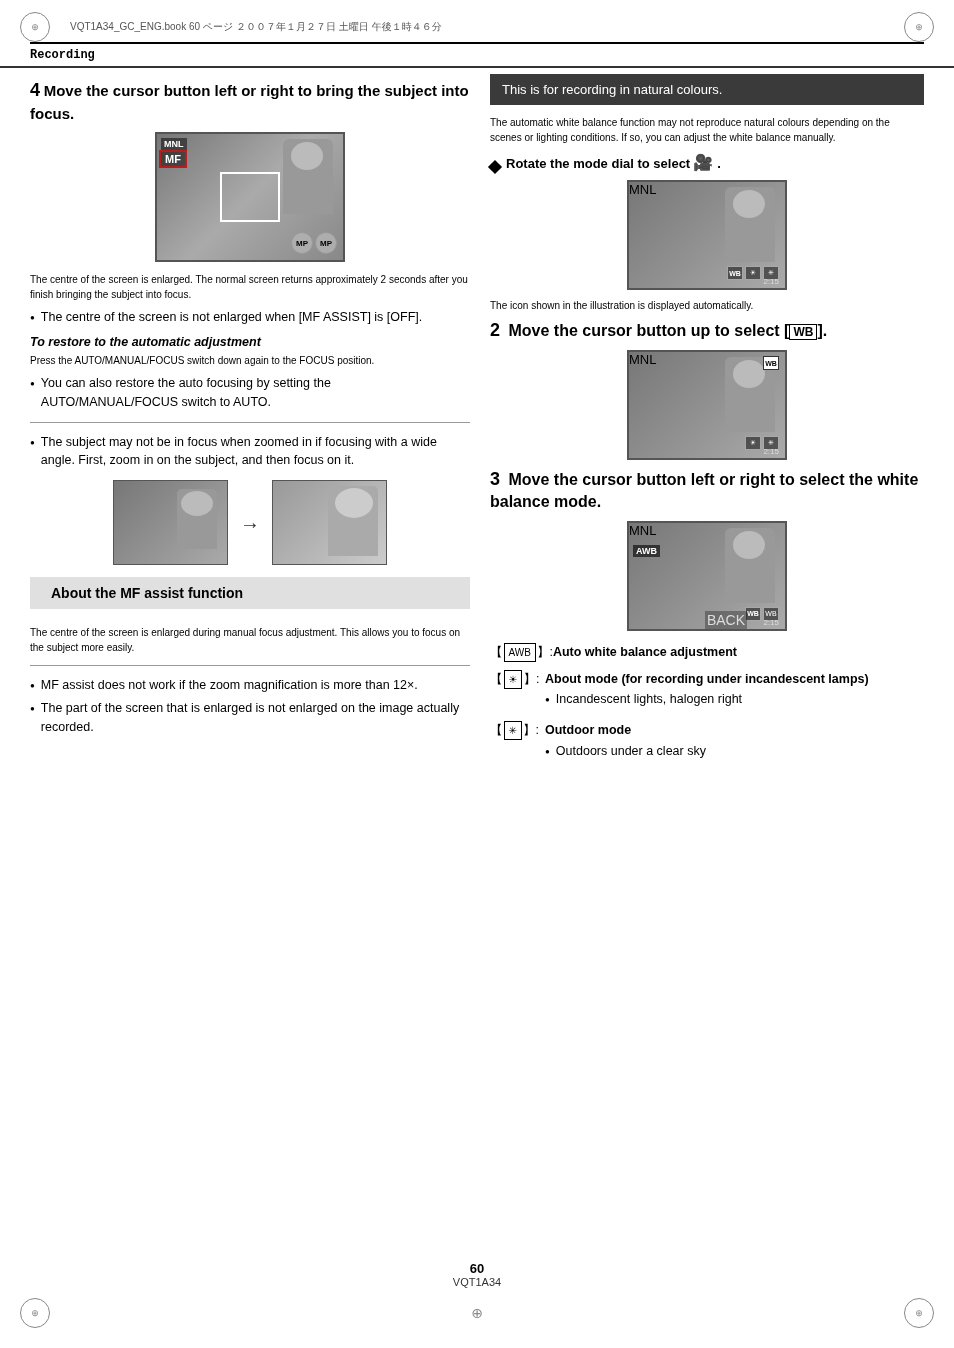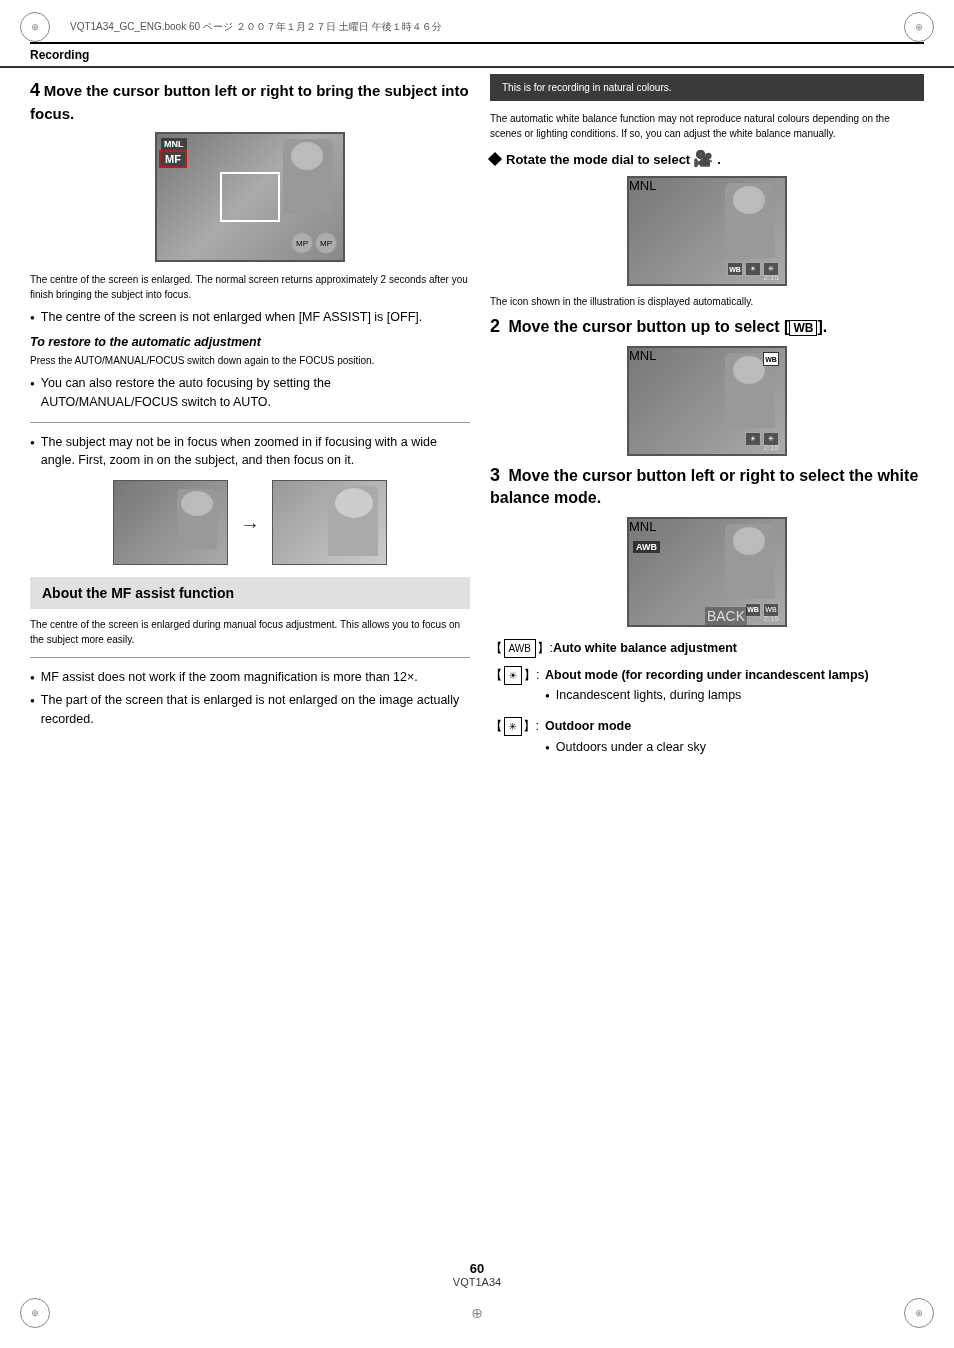--- a/index.html
+++ b/index.html
@@ -130,21 +130,21 @@
     .ctrl-btn {
       width: 22px;
       height: 22px;
       border-radius: 50%;
       background: rgba(200,200,200,0.7);
       border: 1px solid #999;
       display: flex;
       align-items: center;
       justify-content: center;
       font-size: 8px;
-      font-weight: normal;
+      font-weight: bold;
     }
 
     
     .arrow-right {
       display: inline-block;
       font-size: 20px;
       margin: 0 6px;
       color: #333;
     }
 
@@ -190,40 +190,40 @@
       padding: 8px 12px;
       margin-bottom: 10px;
     }
 
     .info-box .title {
       font-size: 15px;
       font-weight: bold;
     }
 
     .info-box .subtitle {
-      font-size: 10px;
+      font-size: 13px;
       font-weight: normal;
     }
 
     
     .about-box {
       background: #e0e0e0;
-      padding: 8px 12px;
-      margin: 12px 0 8px 0;
+      padding: 8px 21px;
+      margin: 12px 0 16px 0;
     }
 
     .about-box .title {
       font-size: 14px;
       font-weight: bold;
     }
 
     
     .rotate-inst {
       display: flex;
-      align-items: center;
+      align-items: flex-end;
       margin: 8px 0;
       font-size: 13px;
     }
 
     .diamond-icon {
       display: inline-block;
       width: 10px;
       height: 10px;
       background: #000;
       transform: rotate(45deg);
@@ -291,20 +291,21 @@
       font-size: 11px;
       color: #333;
     }
 
     .recording-label {
       font-weight: bold;
       font-size: 12px;
       padding: 4px 42px 4px 30px;
       border-bottom: 2px solid #333;
       margin-bottom: 6px;
+      font-family: Liberation Mono, monospace;
     }
 
     .top-header-line {
       height: 2px;
       background: #000;
       margin: 0 30px;
     }
 
     .top-info-line {
       display: flex;
@@ -543,21 +544,21 @@
         </div>
       </div>
 
       <div class="wb-option">
         <div class="wb-tag">
           <span>【</span><span class="wb-icon-box">☀</span><span>】:</span>
         </div>
         <div>
           <b>About mode (for recording under incandescent lamps)</b>
           <div class="bullet-item" style="margin-top:2px;">
-            <span>Incandescent lights, during lamps</span>
+            <span>Incandescent lights, halogen right</span>
           </div>
         </div>
       </div>
 
       <div class="wb-option">
         <div class="wb-tag">
           <span>【</span><span class="wb-icon-box">✳</span><span>】:</span>
         </div>
         <div>
           <b>Outdoor mode</b>

